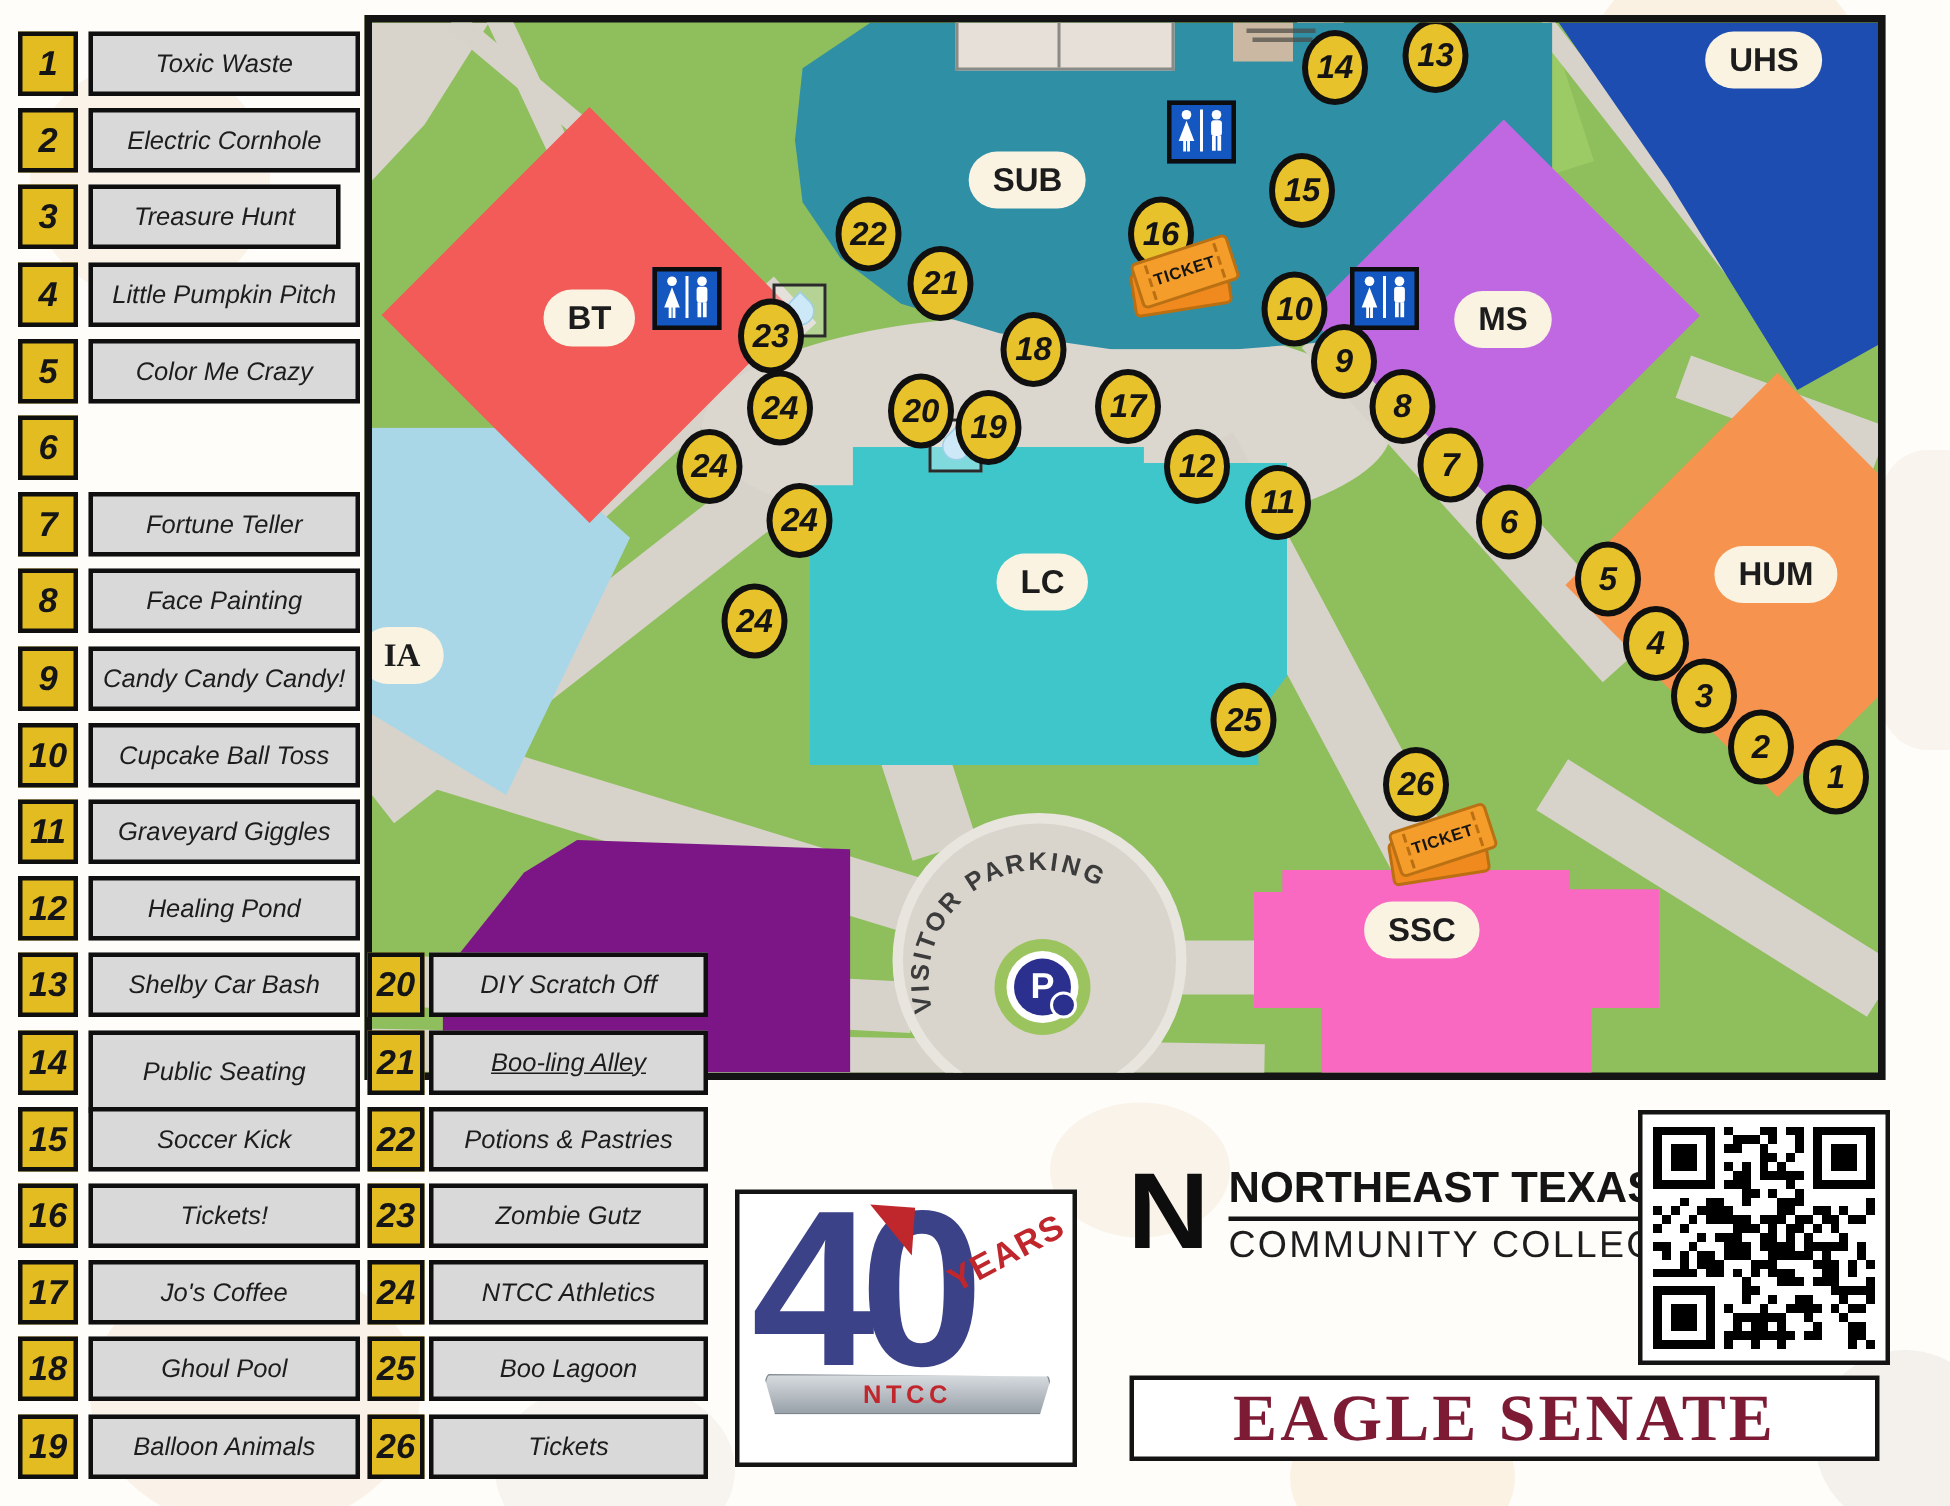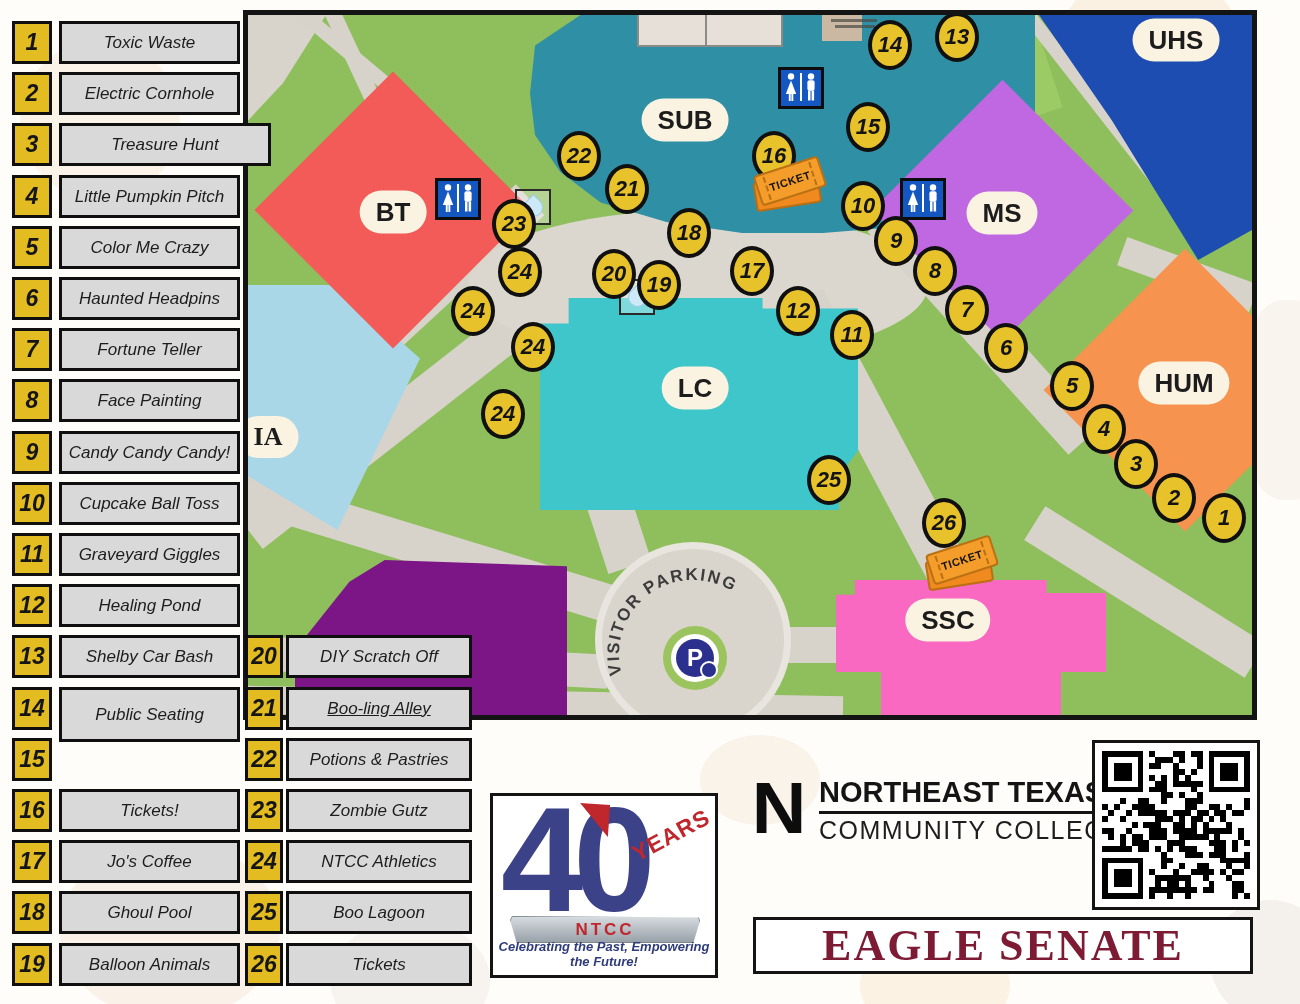--- a/index.html
+++ b/index.html
@@ -35,21 +35,21 @@
      clip-path:polygon(0 0,52% 0,100% 30%,52% 100%,0 78%);}
   .gray-tl{position:absolute;left:0;top:0;width:78px;height:170px;background:#D8D4CC;
      clip-path:polygon(0 0,100% 0,45% 40%,0 62%);}
   .courtyard{position:absolute;left:389px;top:0;width:142px;height:30px;background:#E6E0D9;border:2px solid #8a8a86;border-top:none;}
   .courtyard::after{content:"";position:absolute;left:66px;top:0;width:2px;height:100%;background:#8a8a86;}
   .courtyard2{position:absolute;left:574px;top:0;width:40px;height:26px;background:#CBB8A2;}
   .tinytext{position:absolute;left:583px;top:4px;width:46px;height:3px;background:#4a4a46;opacity:.7;}
   .tinytext::after{content:"";position:absolute;left:4px;top:6px;width:40px;height:3px;background:#4a4a46;}
 
   .bpill{position:absolute;transform:translate(-50%,-50%);background:#FAF3E2;border-radius:26px;
-     padding:6px 16px;font-weight:bold;font-size:26px;color:#1c1c1c;white-space:nowrap;z-index:8;}
+     padding:6px 16px;font-weight:bold;font-size:22px;color:#1c1c1c;white-space:nowrap;z-index:8;}
 
   .marker{position:absolute;width:44px;height:50px;margin:-25px 0 0 -22px;border:4px solid #101010;border-radius:50%;
      background:#E7C22B;display:flex;align-items:center;justify-content:center;
      font:italic 600 22px "Liberation Sans",sans-serif;color:#141414;z-index:10;box-sizing:border-box;}
 
   .wc{position:absolute;width:46px;height:42px;margin:-21px 0 0 -23px;background:#1557C0;
      border:3px solid #0d0d0d;box-sizing:border-box;z-index:10;}
   .dropbox{position:absolute;width:36px;height:36px;margin:-18px 0 0 -18px;border:2px solid #2a2a2a;
      background:rgba(252,252,252,.35);display:flex;align-items:center;justify-content:center;box-sizing:border-box;z-index:9;}
   .drop{width:17px;height:17px;background:#CDE9F7;border:1px solid #9CCFE8;border-radius:0 50% 50% 50%;transform:rotate(45deg);}
@@ -257,44 +257,44 @@
       </div>
   </div>
 </div>
 
 <div id="legend">
     <div class="lnum" style="left: 12px; top: 21px; width: 40px; height: 43px;">1</div>
     <div class="llab" style="left: 59px; top: 21px; width: 181px; height: 43px;">Toxic Waste</div>
     <div class="lnum" style="left: 12px; top: 72px; width: 40px; height: 43px;">2</div>
     <div class="llab" style="left: 59px; top: 72px; width: 181px; height: 43px;">Electric Cornhole</div>
     <div class="lnum" style="left: 12px; top: 123px; width: 40px; height: 43px;">3</div>
-    <div class="llab" style="left: 59px; top: 123px; width: 212px; height: 43px;">Treasure Hunt</div>
+    <div class="llab" style="left: 59px; top: 123px; width: 168px; height: 43px;">Treasure Hunt</div>
     <div class="lnum" style="left: 12px; top: 175px; width: 40px; height: 43px;">4</div>
     <div class="llab" style="left: 59px; top: 175px; width: 181px; height: 43px;">Little Pumpkin Pitch</div>
     <div class="lnum" style="left: 12px; top: 226px; width: 40px; height: 43px;">5</div>
     <div class="llab" style="left: 59px; top: 226px; width: 181px; height: 43px;">Color Me Crazy</div>
     <div class="lnum" style="left: 12px; top: 277px; width: 40px; height: 43px;">6</div>
-    <div class="llab" style="left: 59px; top: 277px; width: 181px; height: 43px;">Haunted Headpins</div>
     <div class="lnum" style="left: 12px; top: 328px; width: 40px; height: 43px;">7</div>
     <div class="llab" style="left: 59px; top: 328px; width: 181px; height: 43px;">Fortune Teller</div>
     <div class="lnum" style="left: 12px; top: 379px; width: 40px; height: 43px;">8</div>
     <div class="llab" style="left: 59px; top: 379px; width: 181px; height: 43px;">Face Painting</div>
     <div class="lnum" style="left: 12px; top: 431px; width: 40px; height: 43px;">9</div>
     <div class="llab" style="left: 59px; top: 431px; width: 181px; height: 43px;">Candy Candy Candy!</div>
     <div class="lnum" style="left: 12px; top: 482px; width: 40px; height: 43px;">10</div>
     <div class="llab" style="left: 59px; top: 482px; width: 181px; height: 43px;">Cupcake Ball Toss</div>
     <div class="lnum" style="left: 12px; top: 533px; width: 40px; height: 43px;">11</div>
     <div class="llab" style="left: 59px; top: 533px; width: 181px; height: 43px;">Graveyard Giggles</div>
     <div class="lnum" style="left: 12px; top: 584px; width: 40px; height: 43px;">12</div>
     <div class="llab" style="left: 59px; top: 584px; width: 181px; height: 43px;">Healing Pond</div>
     <div class="lnum" style="left: 12px; top: 635px; width: 40px; height: 43px;">13</div>
     <div class="llab" style="left: 59px; top: 635px; width: 181px; height: 43px;">Shelby Car Bash</div>
     <div class="lnum" style="left: 12px; top: 687px; width: 40px; height: 43px;">14</div>
     <div class="llab" style="left: 59px; top: 687px; width: 181px; height: 55px;">Public Seating</div>
     <div class="lnum" style="left: 12px; top: 738px; width: 40px; height: 43px;">15</div>
+    <div class="llab" style="left: 59px; top: 738px; width: 181px; height: 43px;">Soccer Kick</div>
     <div class="lnum" style="left: 12px; top: 789px; width: 40px; height: 43px;">16</div>
     <div class="llab" style="left: 59px; top: 789px; width: 181px; height: 43px;">Tickets!</div>
     <div class="lnum" style="left: 12px; top: 840px; width: 40px; height: 43px;">17</div>
     <div class="llab" style="left: 59px; top: 840px; width: 181px; height: 43px;">Jo's Coffee</div>
     <div class="lnum" style="left: 12px; top: 891px; width: 40px; height: 43px;">18</div>
     <div class="llab" style="left: 59px; top: 891px; width: 181px; height: 43px;">Ghoul Pool</div>
     <div class="lnum" style="left: 12px; top: 943px; width: 40px; height: 43px;">19</div>
     <div class="llab" style="left: 59px; top: 943px; width: 181px; height: 43px;">Balloon Animals</div>
     <div class="lnum" style="left: 245px; top: 635px; width: 38px; height: 43px;">20</div>
     <div class="llab" style="left: 286px; top: 635px; width: 186px; height: 43px;">DIY Scratch Off</div>
@@ -310,21 +310,20 @@
     <div class="llab" style="left: 286px; top: 891px; width: 186px; height: 43px;">Boo Lagoon</div>
     <div class="lnum" style="left: 245px; top: 943px; width: 38px; height: 43px;">26</div>
     <div class="llab" style="left: 286px; top: 943px; width: 186px; height: 43px;">Tickets</div>
   </div>
 
 <div class="logo40">
   <div class="l40-num">40</div>
   <div class="l40-red"></div>
   <div class="l40-years">YEARS</div>
   <div class="l40-ribbon">NTCC</div>
-  <div class="l40-tag">Celebrating the Past, Empowering the Future!</div>
 </div>
 
 <div class="college">
   <div class="col-n">N</div>
   <div>
     <div class="col-l1">NORTHEAST TEXAS</div>
     <div class="col-l2">COMMUNITY COLLEGE</div>
   </div>
 </div>
 

